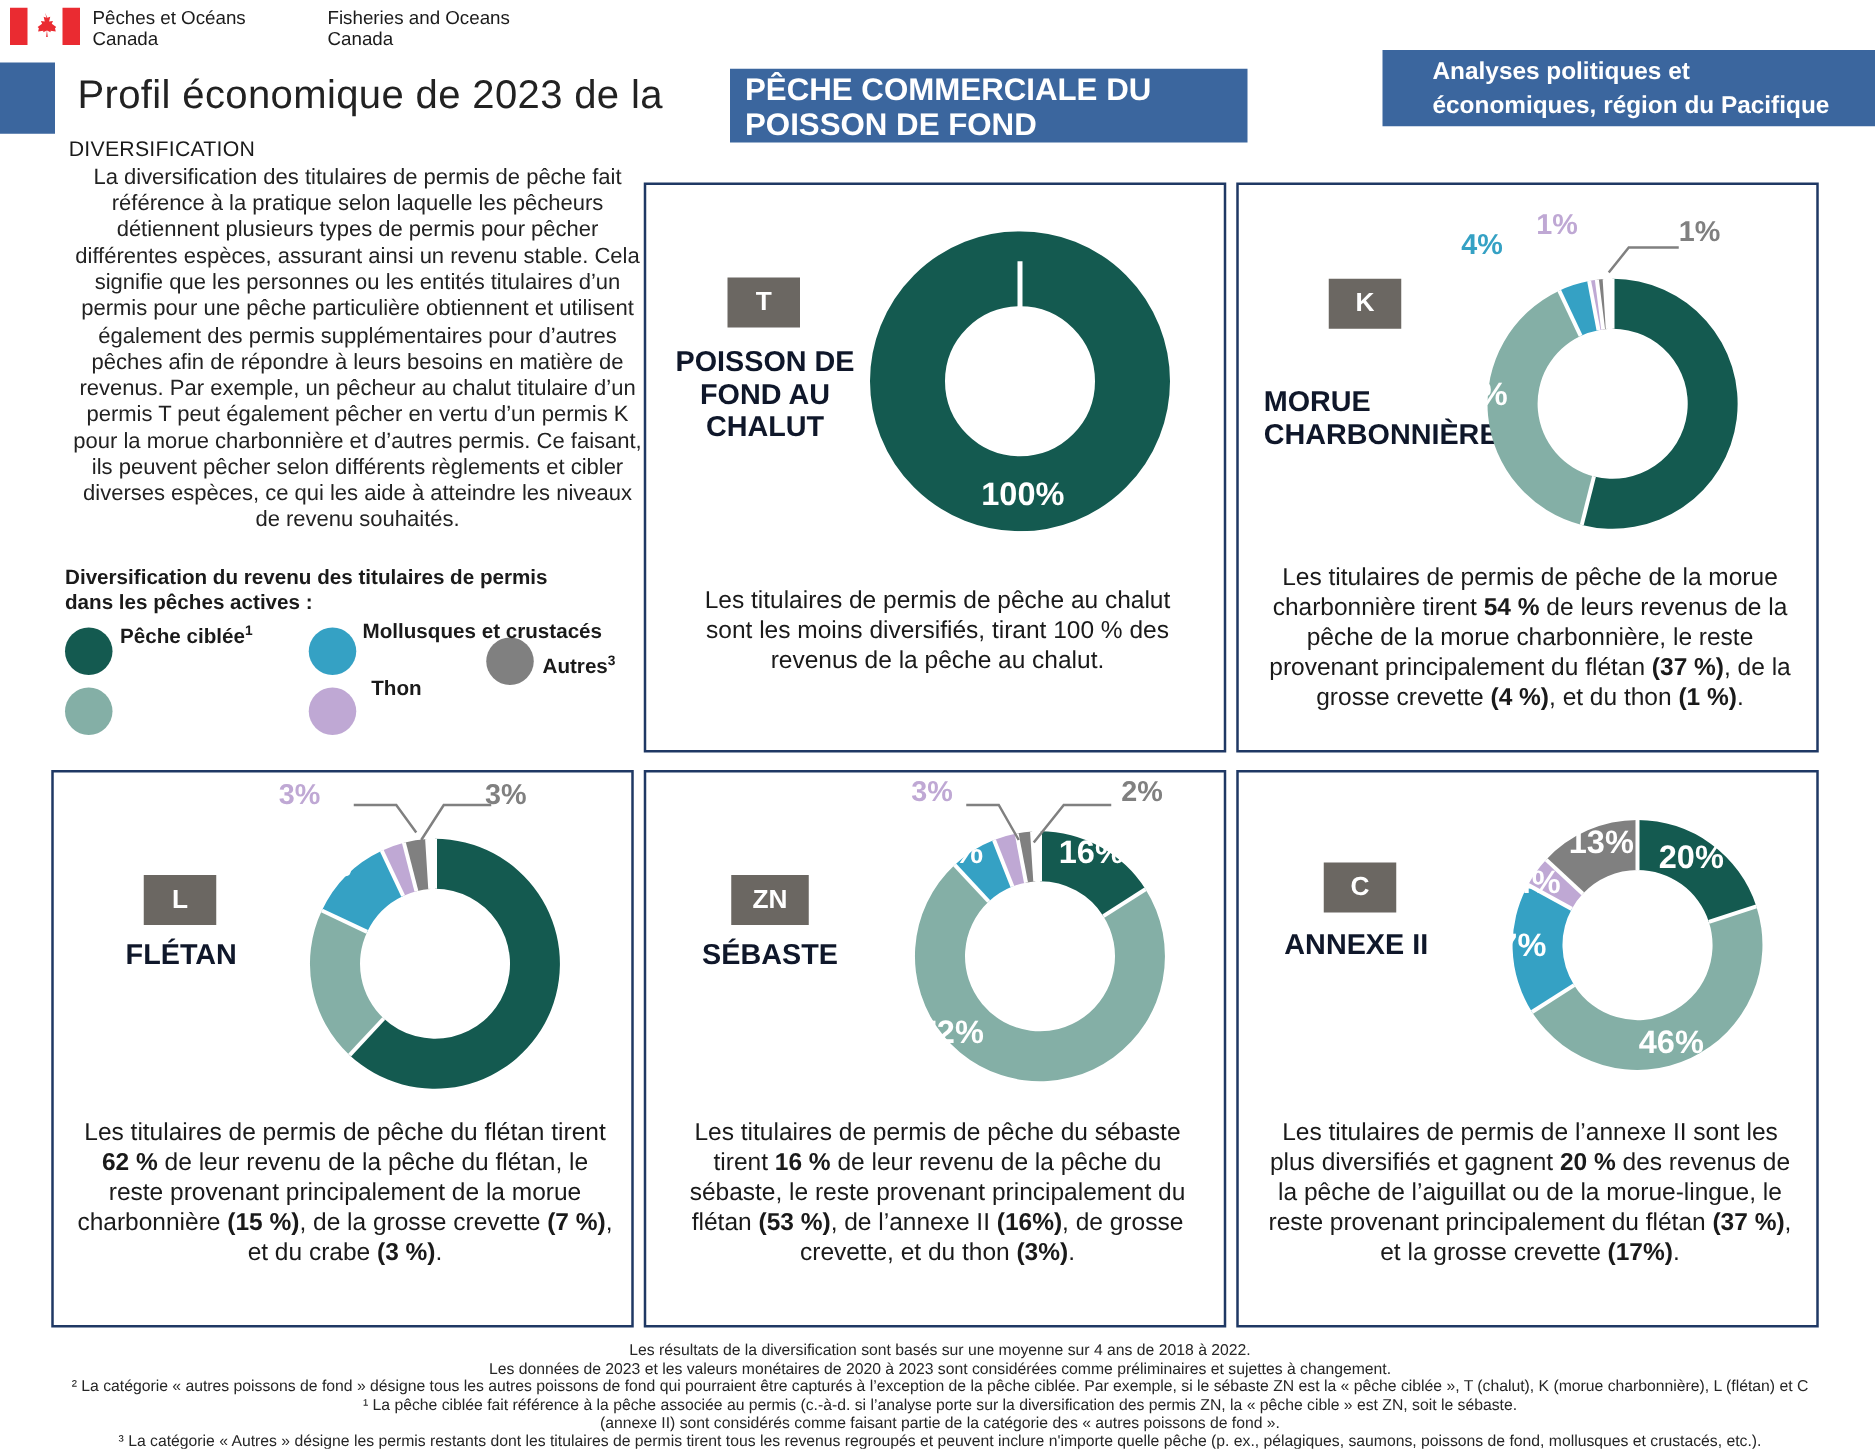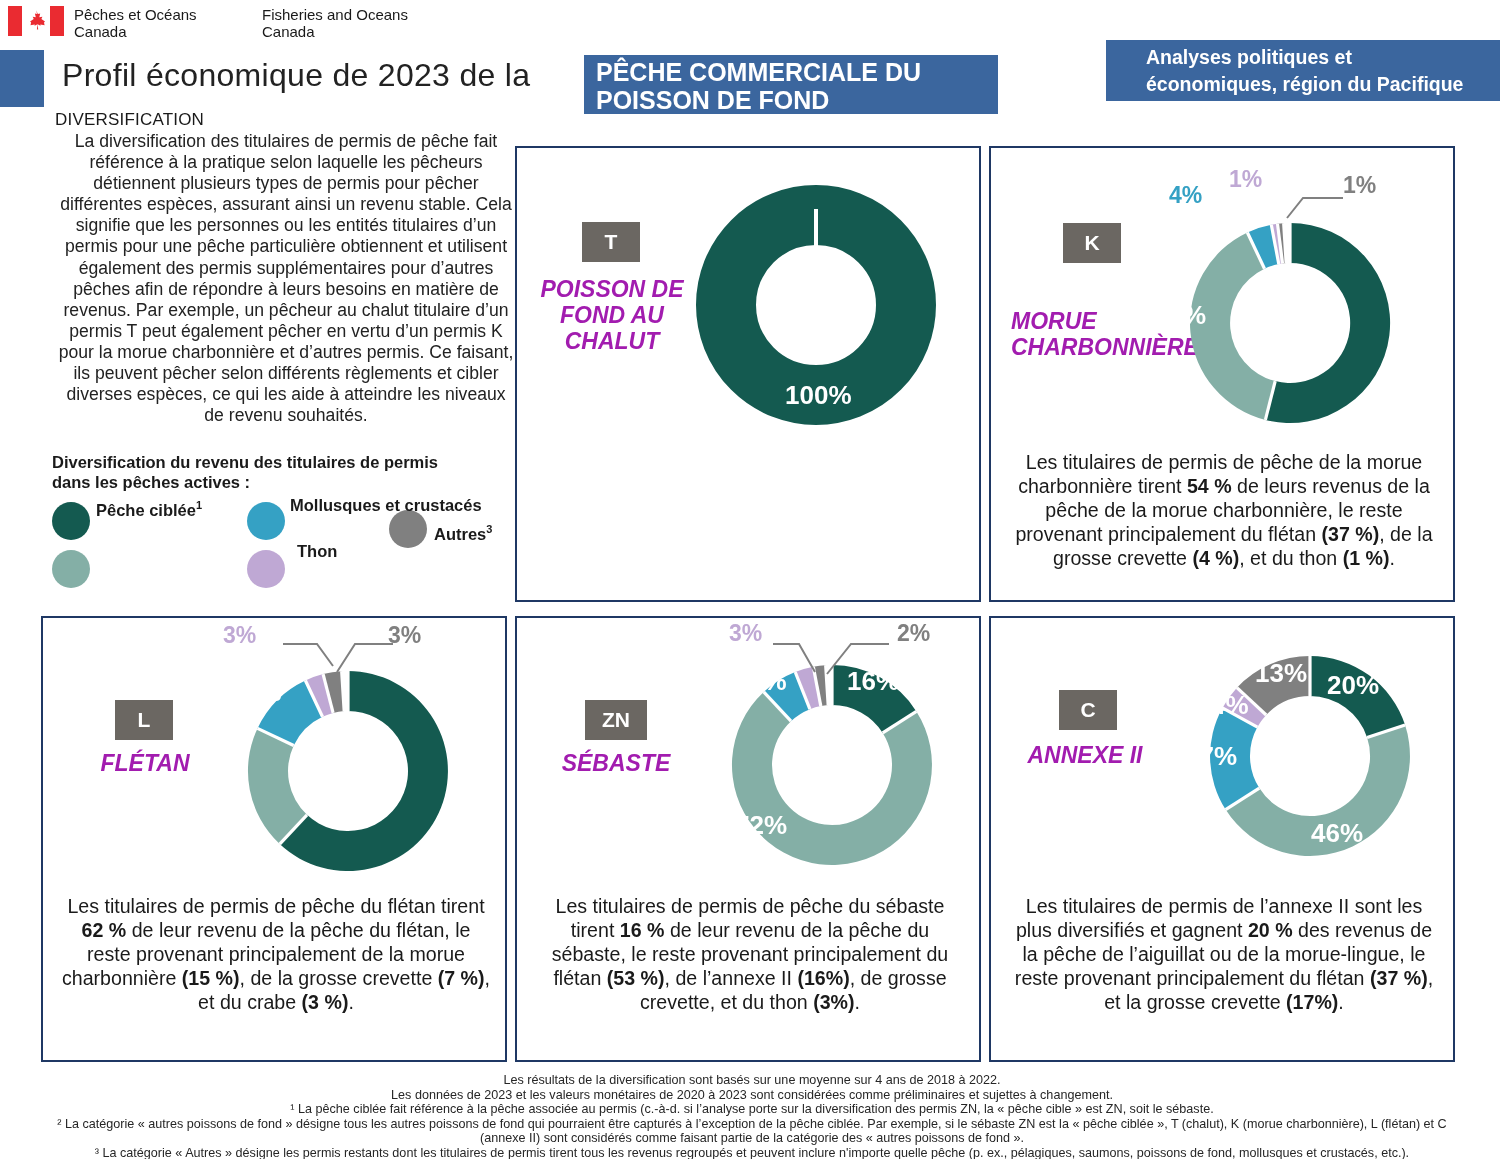--- a/index.html
+++ b/index.html
@@ -63,21 +63,21 @@
   #panel-zn { left:515px;  top:616px; width:466px; height:446px; }
   #panel-c  { left:989px;  top:616px; width:466px; height:446px; }
 
   .code-badge {
     position:absolute; background:#6b6762; color:#ffffff;
     font-weight:bold; font-size:21px;
     display:flex; align-items:center; justify-content:center;
   }
   .panel-name {
     position:absolute; font-weight:bold; font-size:23px; line-height:26px;
-    color:#a21caf; text-align:center; white-space:pre-line;font-style:italic;
+    color:#0f172a; text-align:center; white-space:pre-line;
   }
   .panel-caption {
     position:absolute; font-size:19.6px; line-height:24px; color:#1a1a1a;
     text-align:center;
   }
   .panel-caption b { font-weight:bold; }
 
   .donut { position:absolute; }
   .pct-in  { position:absolute; color:#ffffff; font-weight:bold; font-size:26px; }
   .pct-out { position:absolute; font-weight:bold; font-size:23px; }
@@ -141,20 +141,21 @@
   <div class="panel-name" style="left:20px; top:128px; width:150px;">POISSON DE
 FOND AU
 CHALUT</div>
 
   <svg class="donut" style="left:179px; top:37px;" width="240" height="240" viewBox="0 0 240 240">
     <circle cx="120" cy="120" r="90" fill="none" stroke="#145a50" stroke-width="60"></circle>
     <line x1="120" y1="24" x2="120" y2="66" stroke="#ffffff" stroke-width="4"></line>
   </svg>
   <div class="pct-in" style="left:268px; top:232px;">100%</div>
 
+  <div class="panel-caption" style="left:26px; top:320px; width:414px;">Les titulaires de permis de pêche au chalut sont les moins diversifiés, tirant 100 % des revenus de la pêche au chalut.</div>
 </div>
 
 <div class="panel" id="panel-k">
   <div class="code-badge" style="left:72px; top:75px; width:58px; height:40px;">K</div>
   <div class="panel-name" style="left:20px; top:128px; width:178px; text-align:left;margin-top:32px;">MORUE
 CHARBONNIÈRE</div>
 
   <svg class="donut" style="left:166px; top:42px;" width="266" height="266" viewBox="0 0 266 266">
     <g transform="translate(133,133)">
 
@@ -309,19 +310,19 @@
   <div class="pct-in" style="left:194px; top:123px;">17%</div>
   <div class="pct-in" style="left:220px; top:72px;">4%</div>
   <div class="pct-in" style="left:264px; top:40px;">13%</div>
 
   <div class="panel-caption" style="left:16px; top:276px; width:434px;">Les titulaires de permis de l’annexe II sont les plus diversifiés et gagnent <b>20 %</b> des revenus de la pêche de l’aiguillat ou de la morue-lingue, le reste provenant principalement du flétan <b>(37 %)</b>, et la grosse crevette <b>(17%)</b>.</div>
 </div>
 
 <div id="footnotes">
   <div>Les résultats de la diversification sont basés sur une moyenne sur 4 ans de 2018 à 2022.</div>
   <div>Les données de 2023 et les valeurs monétaires de 2020 à 2023 sont considérées comme préliminaires et sujettes à changement.</div>
+  <div>² La catégorie « autres poissons de fond » désigne tous les autres poissons de fond qui pourraient être capturés à l’exception de la pêche ciblée. Par exemple, si le sébaste ZN est la « pêche ciblée », T (chalut), K (morue charbonnière), L (flétan) et C</div>
   <div>¹ La pêche ciblée fait référence à la pêche associée au permis (c.-à-d. si l’analyse porte sur la diversification des permis ZN, la « pêche cible » est ZN, soit le sébaste.</div>
-  <div>² La catégorie « autres poissons de fond » désigne tous les autres poissons de fond qui pourraient être capturés à l’exception de la pêche ciblée. Par exemple, si le sébaste ZN est la « pêche ciblée », T (chalut), K (morue charbonnière), L (flétan) et C</div>
   <div>(annexe II) sont considérés comme faisant partie de la catégorie des « autres poissons de fond ».</div>
   <div>³ La catégorie « Autres » désigne les permis restants dont les titulaires de permis tirent tous les revenus regroupés et peuvent inclure n'importe quelle pêche (p. ex., pélagiques, saumons, poissons de fond, mollusques et crustacés, etc.).</div>
 </div>
 
 <div style="position:absolute;left:0;top:0;width:0;height:0;overflow:hidden"></div>
 
 </body></html>

